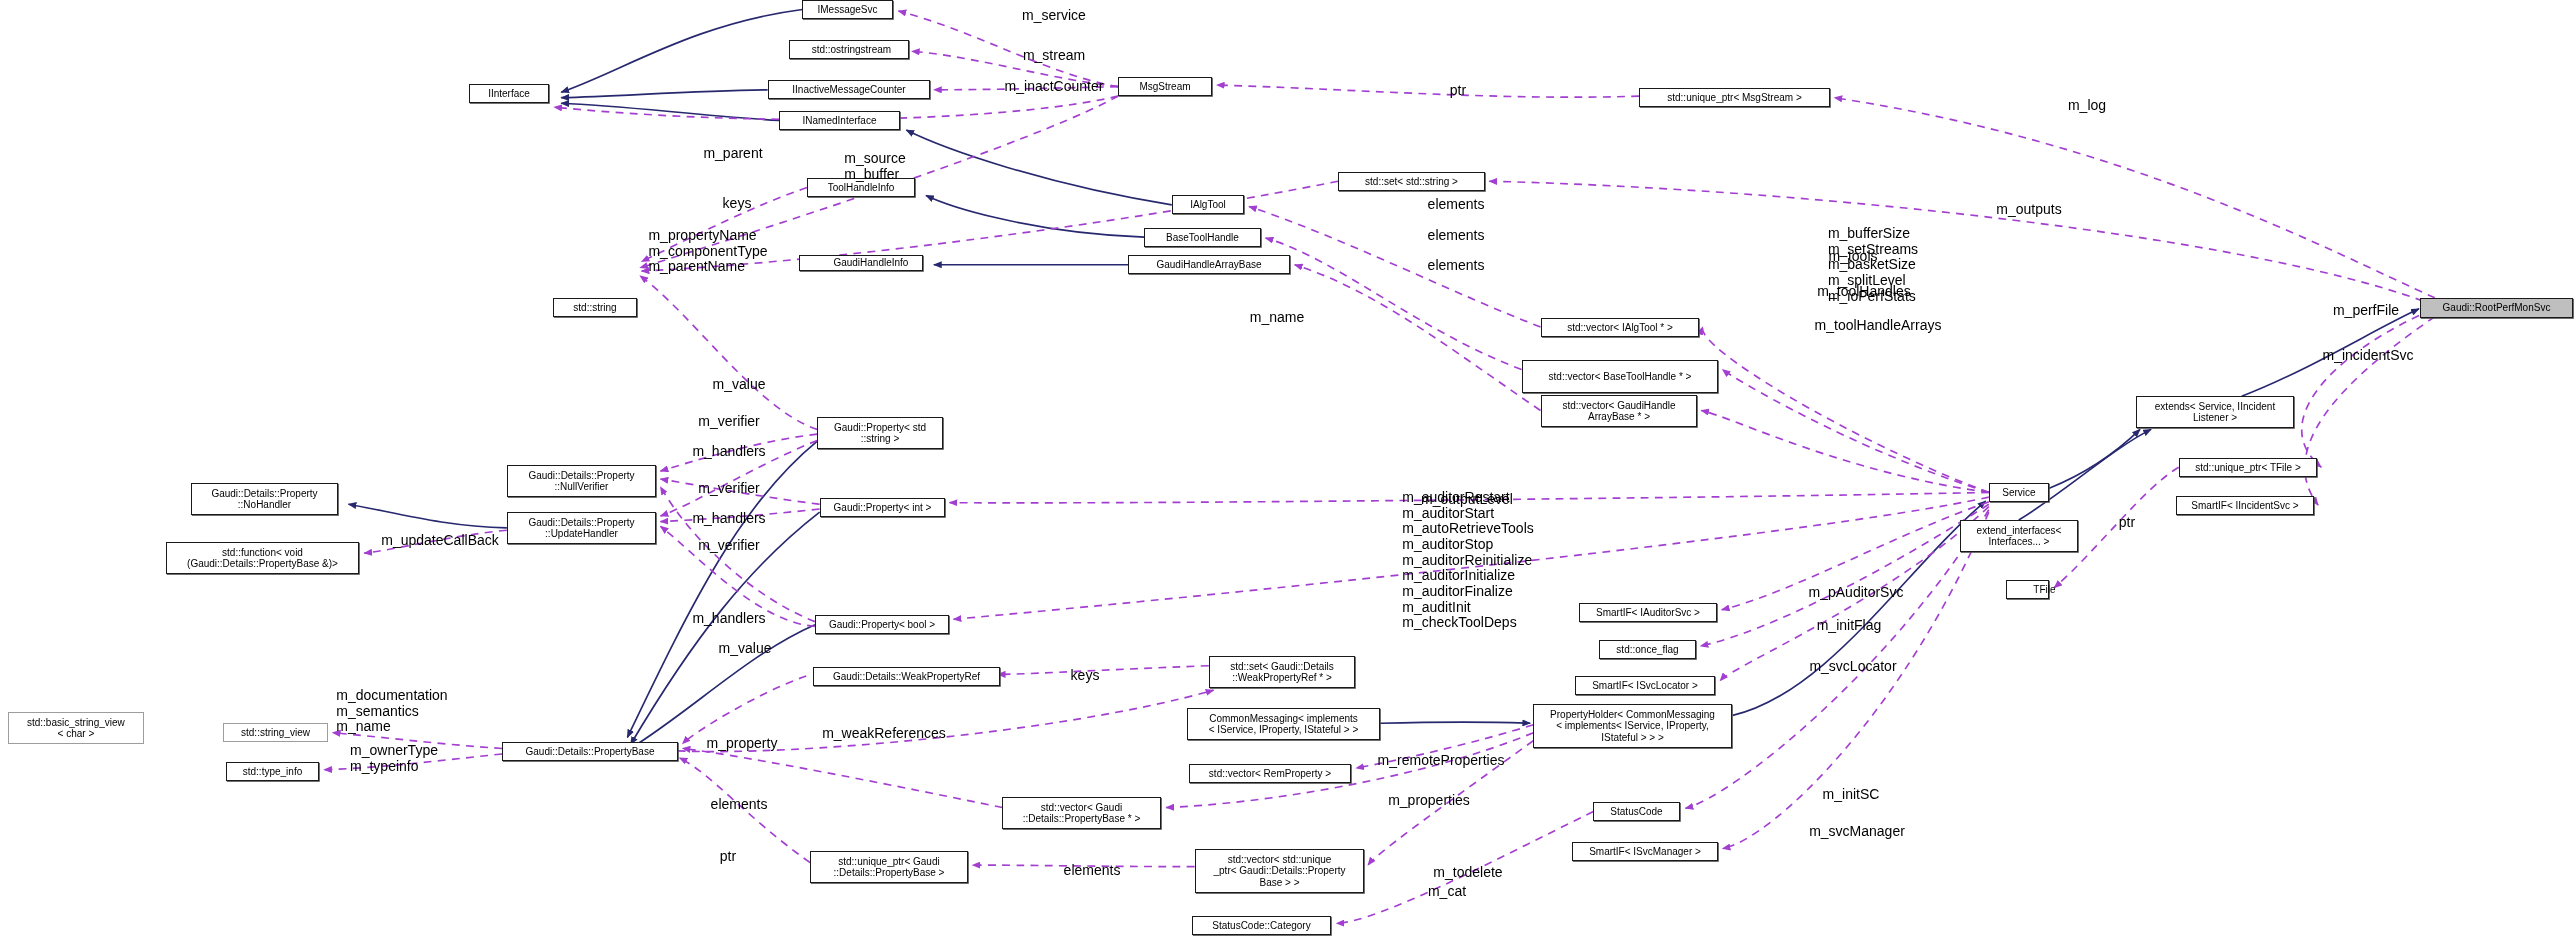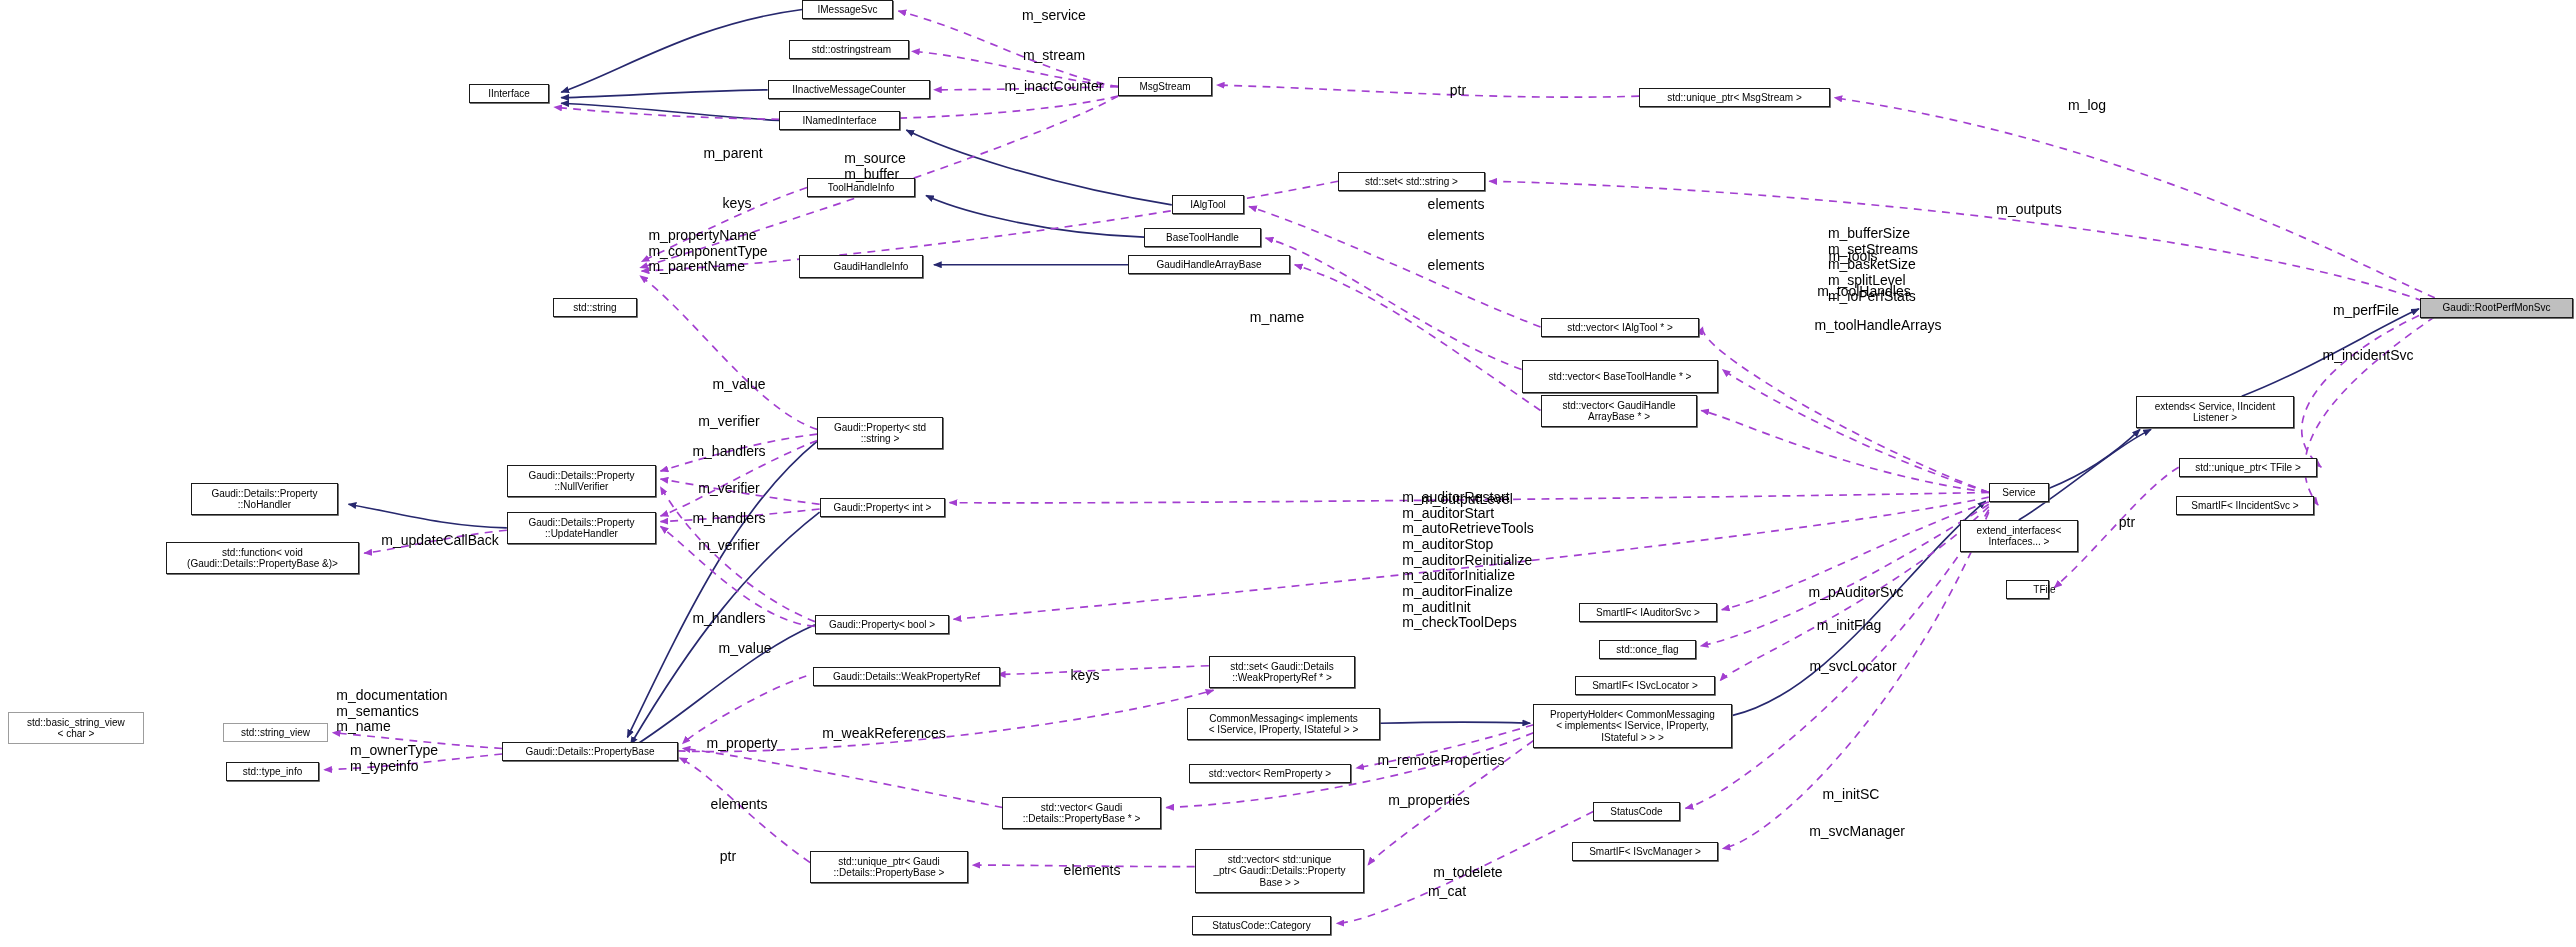--- a/index.html
+++ b/index.html
@@ -127,21 +127,21 @@
       <div class="node" style="left: 768px; top: 80px; width: 162px; height: 19px;">IInactiveMessageCounter</div>
       <div class="node" style="left: 469px; top: 84px; width: 80px; height: 19px;">IInterface</div>
       <div class="node" style="left: 779px; top: 111px; width: 121px; height: 19px;">INamedInterface</div>
       <div class="node" style="left: 1118px; top: 77px; width: 94px; height: 19px;">MsgStream</div>
       <div class="node" style="left: 1639px; top: 88px; width: 191px; height: 19px;">std::unique_ptr&lt; MsgStream &gt;</div>
       <div class="node" style="left: 1338px; top: 172px; width: 147px; height: 19px;">std::set&lt; std::string &gt;</div>
       <div class="node" style="left: 807px; top: 178px; width: 108px; height: 19px;">ToolHandleInfo</div>
       <div class="node" style="left: 1172px; top: 195px; width: 72px; height: 19px;">IAlgTool</div>
       <div class="node" style="left: 1144px; top: 228px; width: 117px; height: 19px;">BaseToolHandle</div>
       <div class="node" style="left: 553px; top: 266px; width: 84px; height: 19px; margin-top: 32px;">std::string</div>
-      <div class="node" style="left: 799px; top: 255px; width: 124px; height: 23px; padding-left: 23px;">GaudiHandleInfo</div>
+      <div class="node" style="left: 799px; top: 255px; width: 124px; height: 16px; padding-left: 23px;">GaudiHandleInfo</div>
       <div class="node" style="left: 1128px; top: 255px; width: 162px; height: 19px;">GaudiHandleArrayBase</div>
       <div class="node" style="left: 1541px; top: 318px; width: 158px; height: 19px;">std::vector&lt; IAlgTool * &gt;</div>
       <div class="node" style="left: 1522px; top: 360px; width: 196px; height: 33px;">std::vector&lt; BaseToolHandle * &gt;</div>
       <div class="node" style="left: 1541px; top: 395px; width: 156px; height: 31.5px;">std::vector&lt; GaudiHandle
 ArrayBase * &gt;</div>
       <div class="node main" style="left: 2420px; top: 298px; width: 153px; height: 19.7px;">Gaudi::RootPerfMonSvc</div>
       <div class="node" style="left: 2136px; top: 396px; width: 158px; height: 31.5px;">extends&lt; Service, IIncident
 Listener &gt;</div>
       <div class="node" style="left: 2179px; top: 458px; width: 138px; height: 19px;">std::unique_ptr&lt; TFile &gt;</div>
       <div class="node" style="left: 2176px; top: 496px; width: 138px; height: 19px;">SmartIF&lt; IIncidentSvc &gt;</div>

